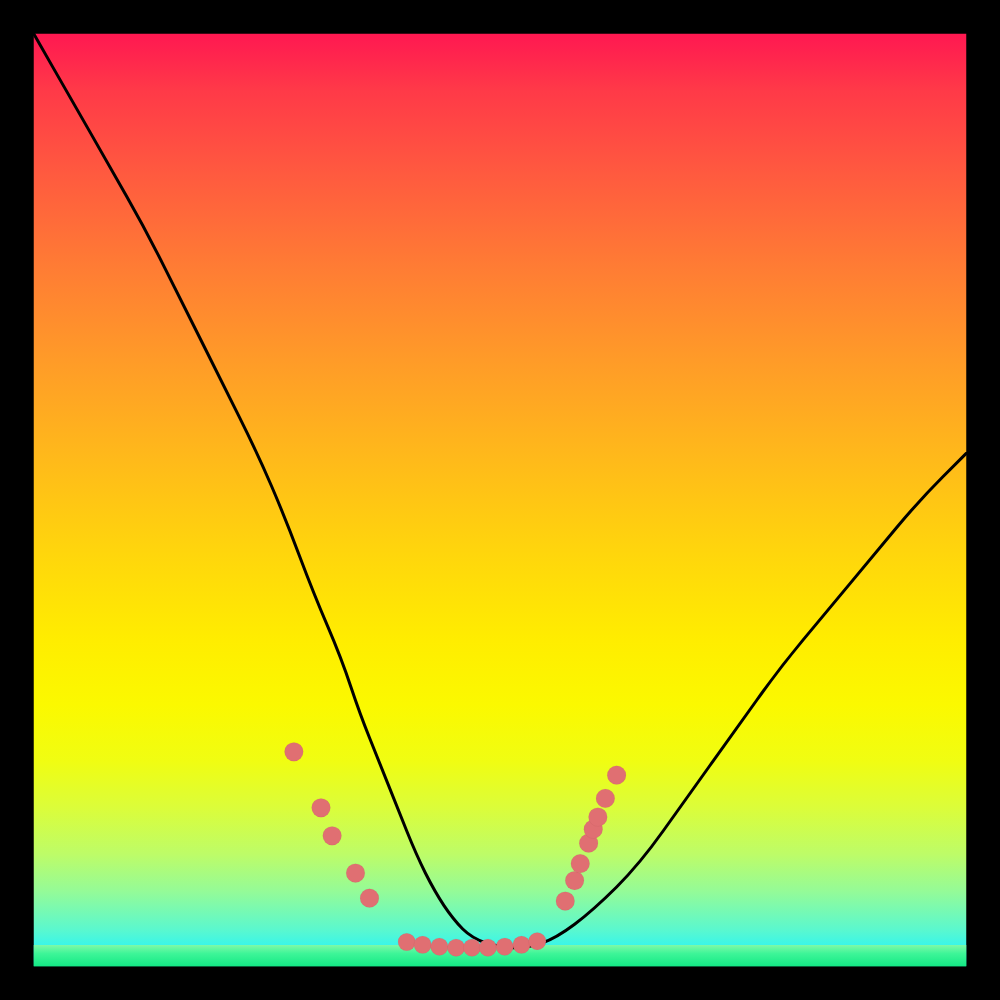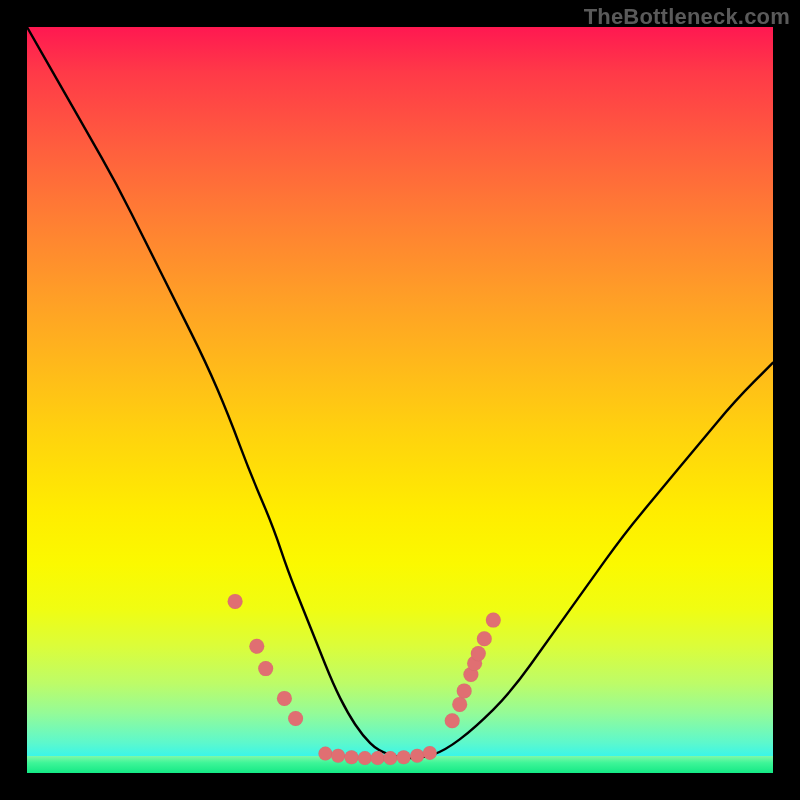--- a/index.html
+++ b/index.html
@@ -76,21 +76,20 @@
   .dot {
     fill: #e06f72;
     stroke: rgba(0,0,0,0.05);
     stroke-width: 0.5;
   }
 </style>
 </head>
 <body>
 
 <div class="stage">
-  <div class="watermark">TheBottleneck.com</div>
 
   <div class="plot-area">
     <div class="green-strip"></div>
 
     <svg class="curve" viewBox="0 0 746 746" preserveAspectRatio="none">
       <path id="curve-path" fill="none" stroke="#000" stroke-width="2.4" stroke-linecap="round" d="M 0.0 0.0 Q 0.0 0.0 14.9 26.1 Q 29.8 52.2 44.8 78.3 Q 59.7 104.4 74.6 130.6 Q 89.5 156.7 104.4 186.5 Q 119.4 216.3 134.3 246.2 Q 149.2 276.0 164.1 305.9 Q 179.0 335.7 190.2 361.8 Q 201.4 387.9 212.6 417.8 Q 223.8 447.6 235.0 473.7 Q 246.2 499.8 253.6 522.2 Q 261.1 544.6 268.6 563.2 Q 276.0 581.9 283.5 600.5 Q 290.9 619.2 298.4 637.8 Q 305.9 656.5 313.3 671.4 Q 320.8 686.3 328.2 697.5 Q 335.7 708.7 343.2 716.2 Q 350.6 723.6 361.8 727.4 Q 373.0 731.1 384.2 731.1 Q 395.4 731.1 406.6 727.4 Q 417.8 723.6 432.7 712.4 Q 447.6 701.2 466.3 682.6 Q 484.9 663.9 503.5 637.8 Q 522.2 611.7 540.8 585.6 Q 559.5 559.5 578.2 533.4 Q 596.8 507.3 615.5 484.9 Q 634.1 462.5 652.8 440.1 Q 671.4 417.8 690.0 395.4 Q 708.7 373.0 727.3 354.4 T 746.0 335.7 "></path>
       <g id="dots-left">
           <circle cx="208.1" cy="574.4" r="7.5" class="dot"></circle>
           <circle cx="229.8" cy="619.2" r="7.5" class="dot"></circle>
           <circle cx="238.7" cy="641.6" r="7.5" class="dot"></circle>

